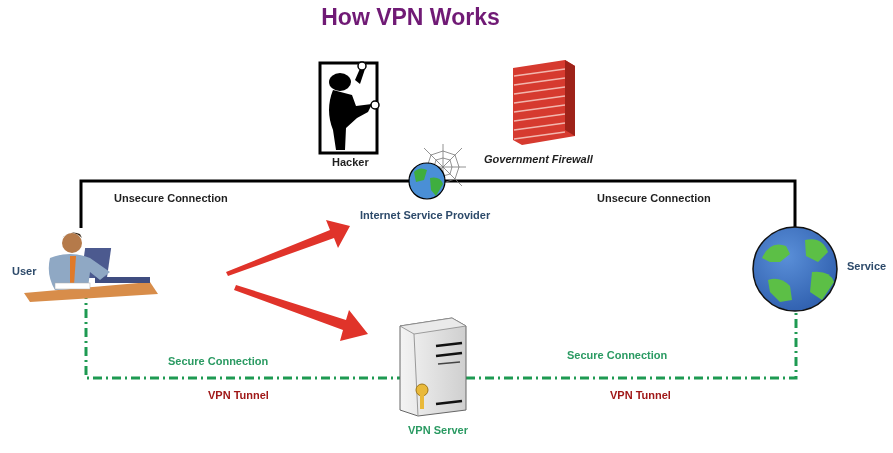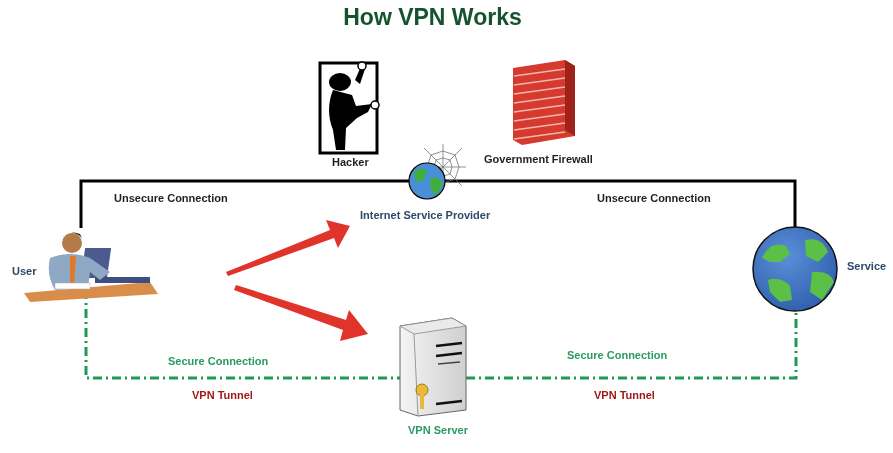--- a/index.html
+++ b/index.html
@@ -1,24 +1,24 @@
 <!DOCTYPE html>
 <html><head>
 <meta charset="utf-8">
 <style>
   html, body { margin:0; padding:0; background:#ffffff; }
   body { width:893px; height:453px; position:relative; overflow:hidden;
          font-family:"Liberation Sans", "DejaVu Sans", sans-serif; }
   .abs { position:absolute; }
-  .title { left:0; width:821px; top:4px; text-align:center; font-size:23px; font-weight:bold; color:#14532d;padding-left:22px; }
+  .title { left:0; width:821px; top:4px; text-align:center; font-size:23px; font-weight:bold; color:#701a75; }
   .lbl { font-size:11px; font-weight:bold; white-space:nowrap; }
   .dark { color:#1f1f1f;text-align:center; }
   .navy { color:#2d4a6a; }
   .green { color:#2a9a62; }
-  .red { color:#a01818; }
+  .red { color:#a01818;margin-left:16px; }
   svg.diagram { position:absolute; left:0; top:0; }
 </style>
 </head>
 <body>
 
 <svg class="diagram" width="893" height="453" viewBox="0 0 893 453">
   <defs>
     <radialGradient id="globeG" cx="40%" cy="35%" r="70%">
       <stop offset="0" stop-color="#5a8fd8"></stop>
       <stop offset="1" stop-color="#2f5fae"></stop>
@@ -113,21 +113,21 @@
     </g>
     <line x1="438" y1="364" x2="460" y2="362" stroke="#444" stroke-width="1.5"></line>
     <circle cx="422" cy="390" r="6" fill="#e9b93a" stroke="#a07818" stroke-width="1"></circle>
     <rect x="420" y="395" width="4" height="14" fill="#e9b93a"></rect>
   </g>
 </svg>
 
 <div class="abs title">How VPN Works</div>
 
 <div class="abs lbl dark" style="left:332px;top:156px;">Hacker</div>
-<div class="abs lbl dark" style="left:484px;top:153px;">Government Firewall</div>
+<div class="abs lbl dark" style="left:484px;top:153px;font-style:italic;">Government Firewall</div>
 <div class="abs lbl navy" style="left:360px;top:209px;">Internet Service Provider</div>
 <div class="abs lbl navy" style="left:12px;top:265px;">User</div>
 <div class="abs lbl navy" style="left:847px;top:260px;">Service</div>
 <div class="abs lbl green" style="left:408px;top:424px;">VPN Server</div>
 
 <div class="abs lbl dark" style="left:114px;top:192px;">Unsecure Connection</div>
 <div class="abs lbl dark" style="left:597px;top:192px;">Unsecure Connection</div>
 <div class="abs lbl green" style="left:168px;top:355px;">Secure Connection</div>
 <div class="abs lbl green" style="left:567px;top:349px;">Secure Connection</div>
 <div class="abs lbl red" style="left:192px;top:389px;">VPN Tunnel</div>

